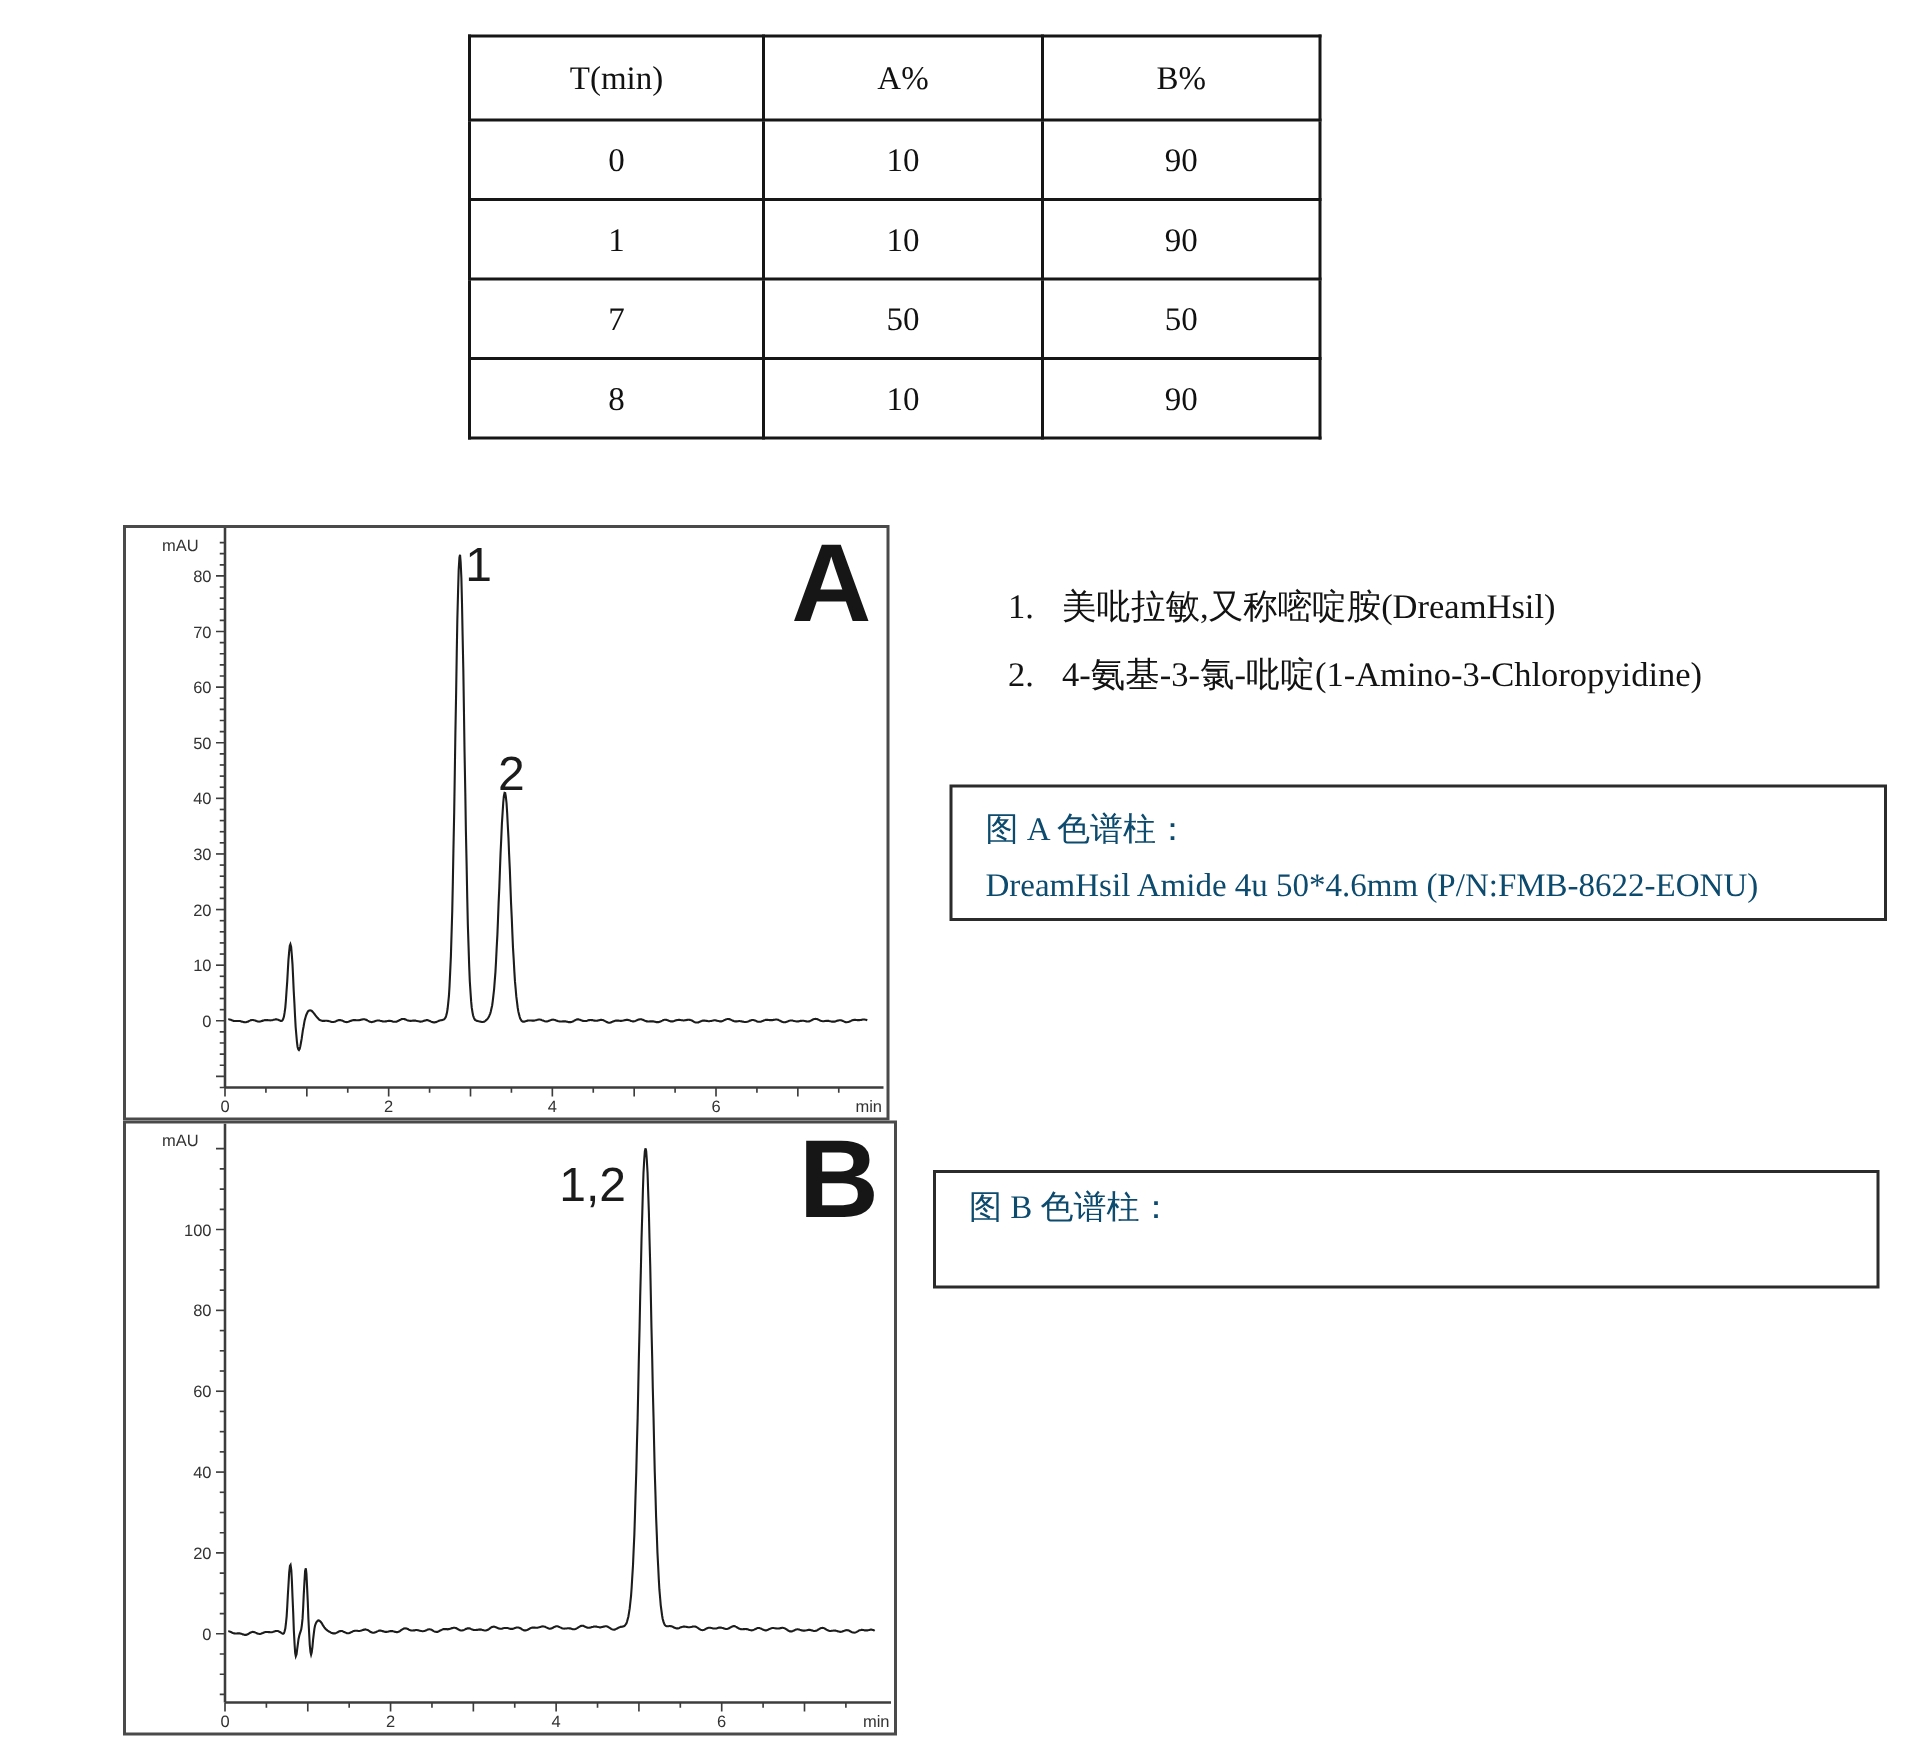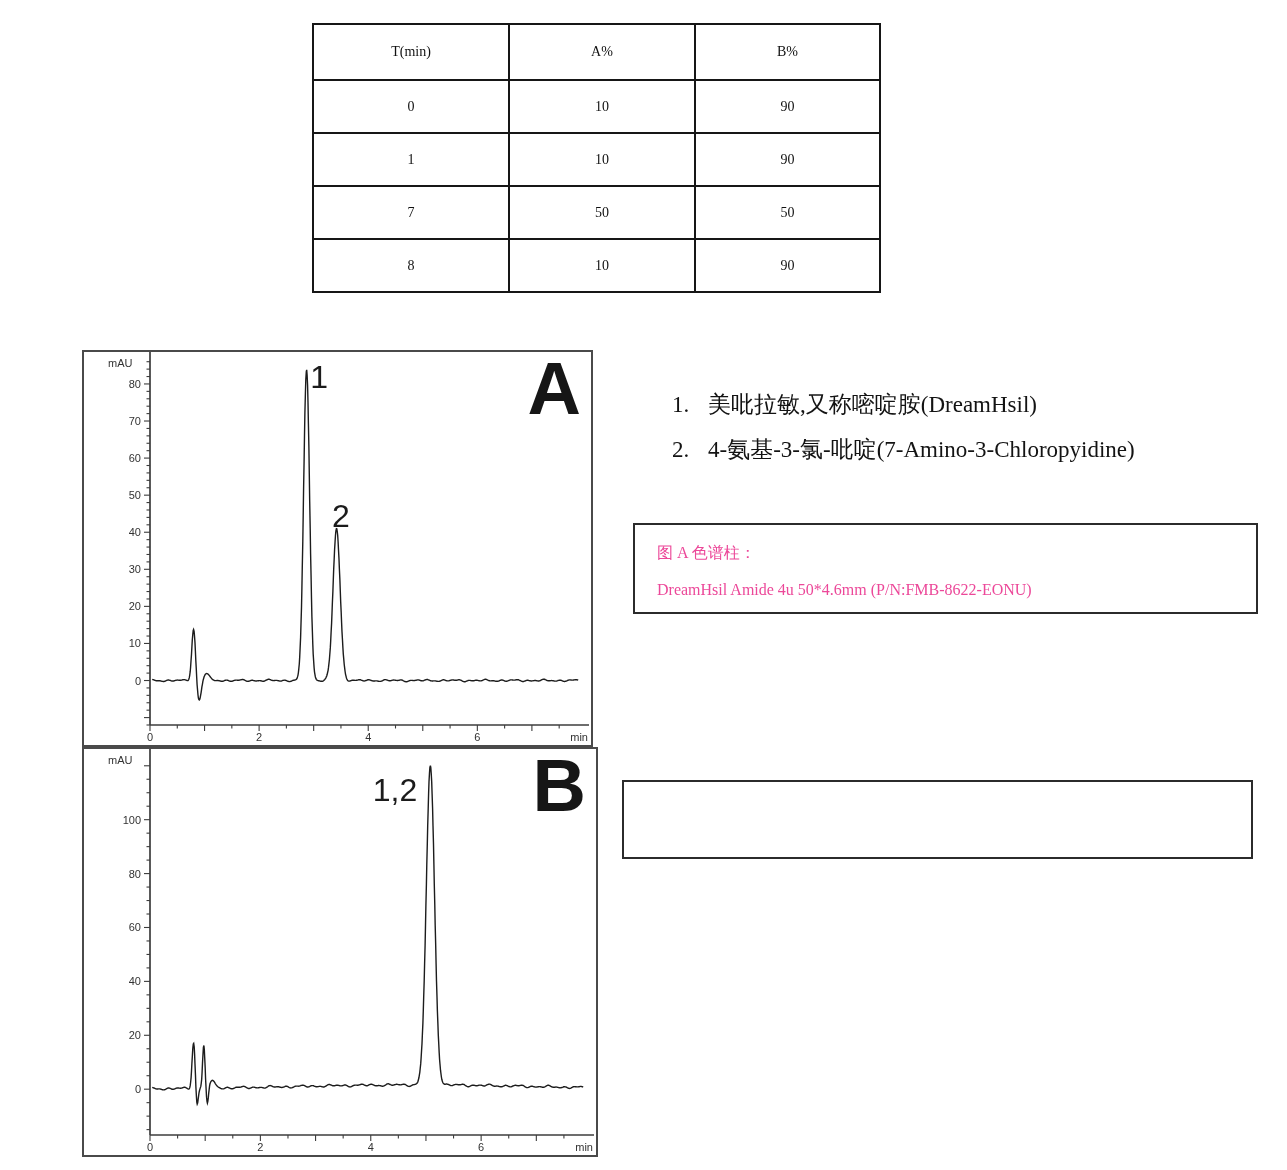--- a/index.html
+++ b/index.html
@@ -4,41 +4,41 @@
 <style>
   html,body{margin:0;padding:0;background:#ffffff;}
   .canvas{position:relative;width:1287px;height:1170px;background:#fff;
           font-family:"Liberation Serif",serif;color:#111;overflow:hidden;}
 
   
   .gradient-table{position:absolute;left:312px;top:23px;border-collapse:collapse;
                   table-layout:fixed;background:#fff;}
   .gradient-table th,.gradient-table td{
       border:2px solid #161616;text-align:center;vertical-align:middle;
-      font-weight:normal;font-size:14px;padding:0;}
+      font-weight:normal;font-size:22px;padding:0;}
   .gradient-table th{height:54px;}
   .gradient-table td{height:51px;}
 
   
   .panel{position:absolute;background:#fff;border:2px solid #4a4a4a;box-sizing:border-box;}
   #panel-a{left:82px;top:350px;width:511px;height:397px;}
   #panel-b{left:82px;top:747px;width:516px;height:410px;}
   .panel svg{display:block;}
   svg text{font-family:"Liberation Sans",sans-serif;}
   .panel-letter{position:absolute;top:0px;right:10px;line-height:1;
       font-family:"Liberation Sans",sans-serif;font-size:74px;font-weight:800;color:#161616;}
 
   
   .compound-list{position:absolute;left:672px;top:382px;font-size:23px;color:#131313;}
   .compound-item{display:flex;align-items:center;height:45px;}
   .compound-item .num{width:36px;}
 
   
   .column-box{position:absolute;border:2px solid #2b2b2b;background:#fff;
-      box-sizing:border-box;font-size:16px;color:#ec4899;}
+      box-sizing:border-box;font-size:22px;color:#0c4a6e;}
   #box-a{left:633px;top:523px;width:625px;height:91px;padding:13px 0 0 22px;}
   #box-b{left:622px;top:780px;width:631px;height:79px;padding:8px 0 0 22px;}
   .box-title{line-height:30px;}
   .box-desc{line-height:30px;margin-top:7px;}
 </style>
 </head>
 <body>
 
 <div class="canvas">
 
@@ -237,25 +237,26 @@
     <div class="panel-letter">B</div>
   </div>
 
   <div class="compound-list">
     <div class="compound-item">
       <span class="num">1.</span>
       <span>美吡拉敏,又称嘧啶胺(DreamHsil)</span>
     </div>
     <div class="compound-item">
       <span class="num">2.</span>
-      <span>4-氨基-3-氯-吡啶(7-Amino-3-Chloropyidine)</span>
+      <span>4-氨基-3-氯-吡啶(1-Amino-3-Chloropyidine)</span>
     </div>
   </div>
 
   <div class="column-box" id="box-a">
     <div class="box-title">图 A 色谱柱：</div>
     <div class="box-desc">DreamHsil Amide 4u 50*4.6mm (P/N:FMB-8622-EONU)</div>
   </div>
 
   <div class="column-box" id="box-b">
+    <div class="box-title">图 B 色谱柱：</div>
   </div>
 
 </div>
 
 </body></html>

